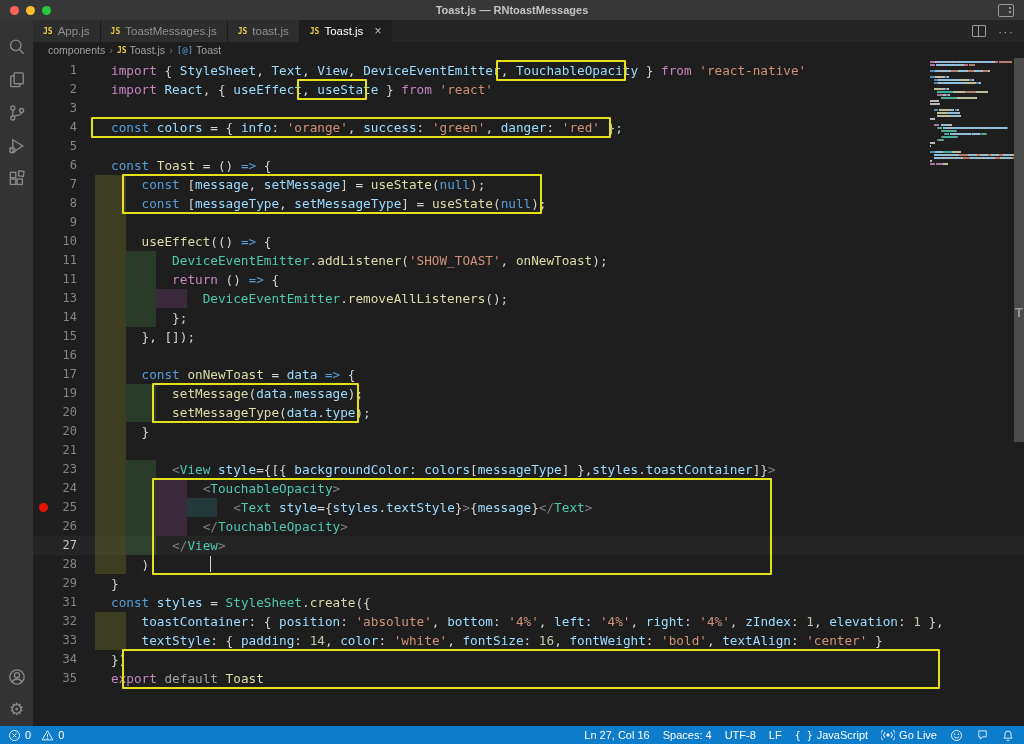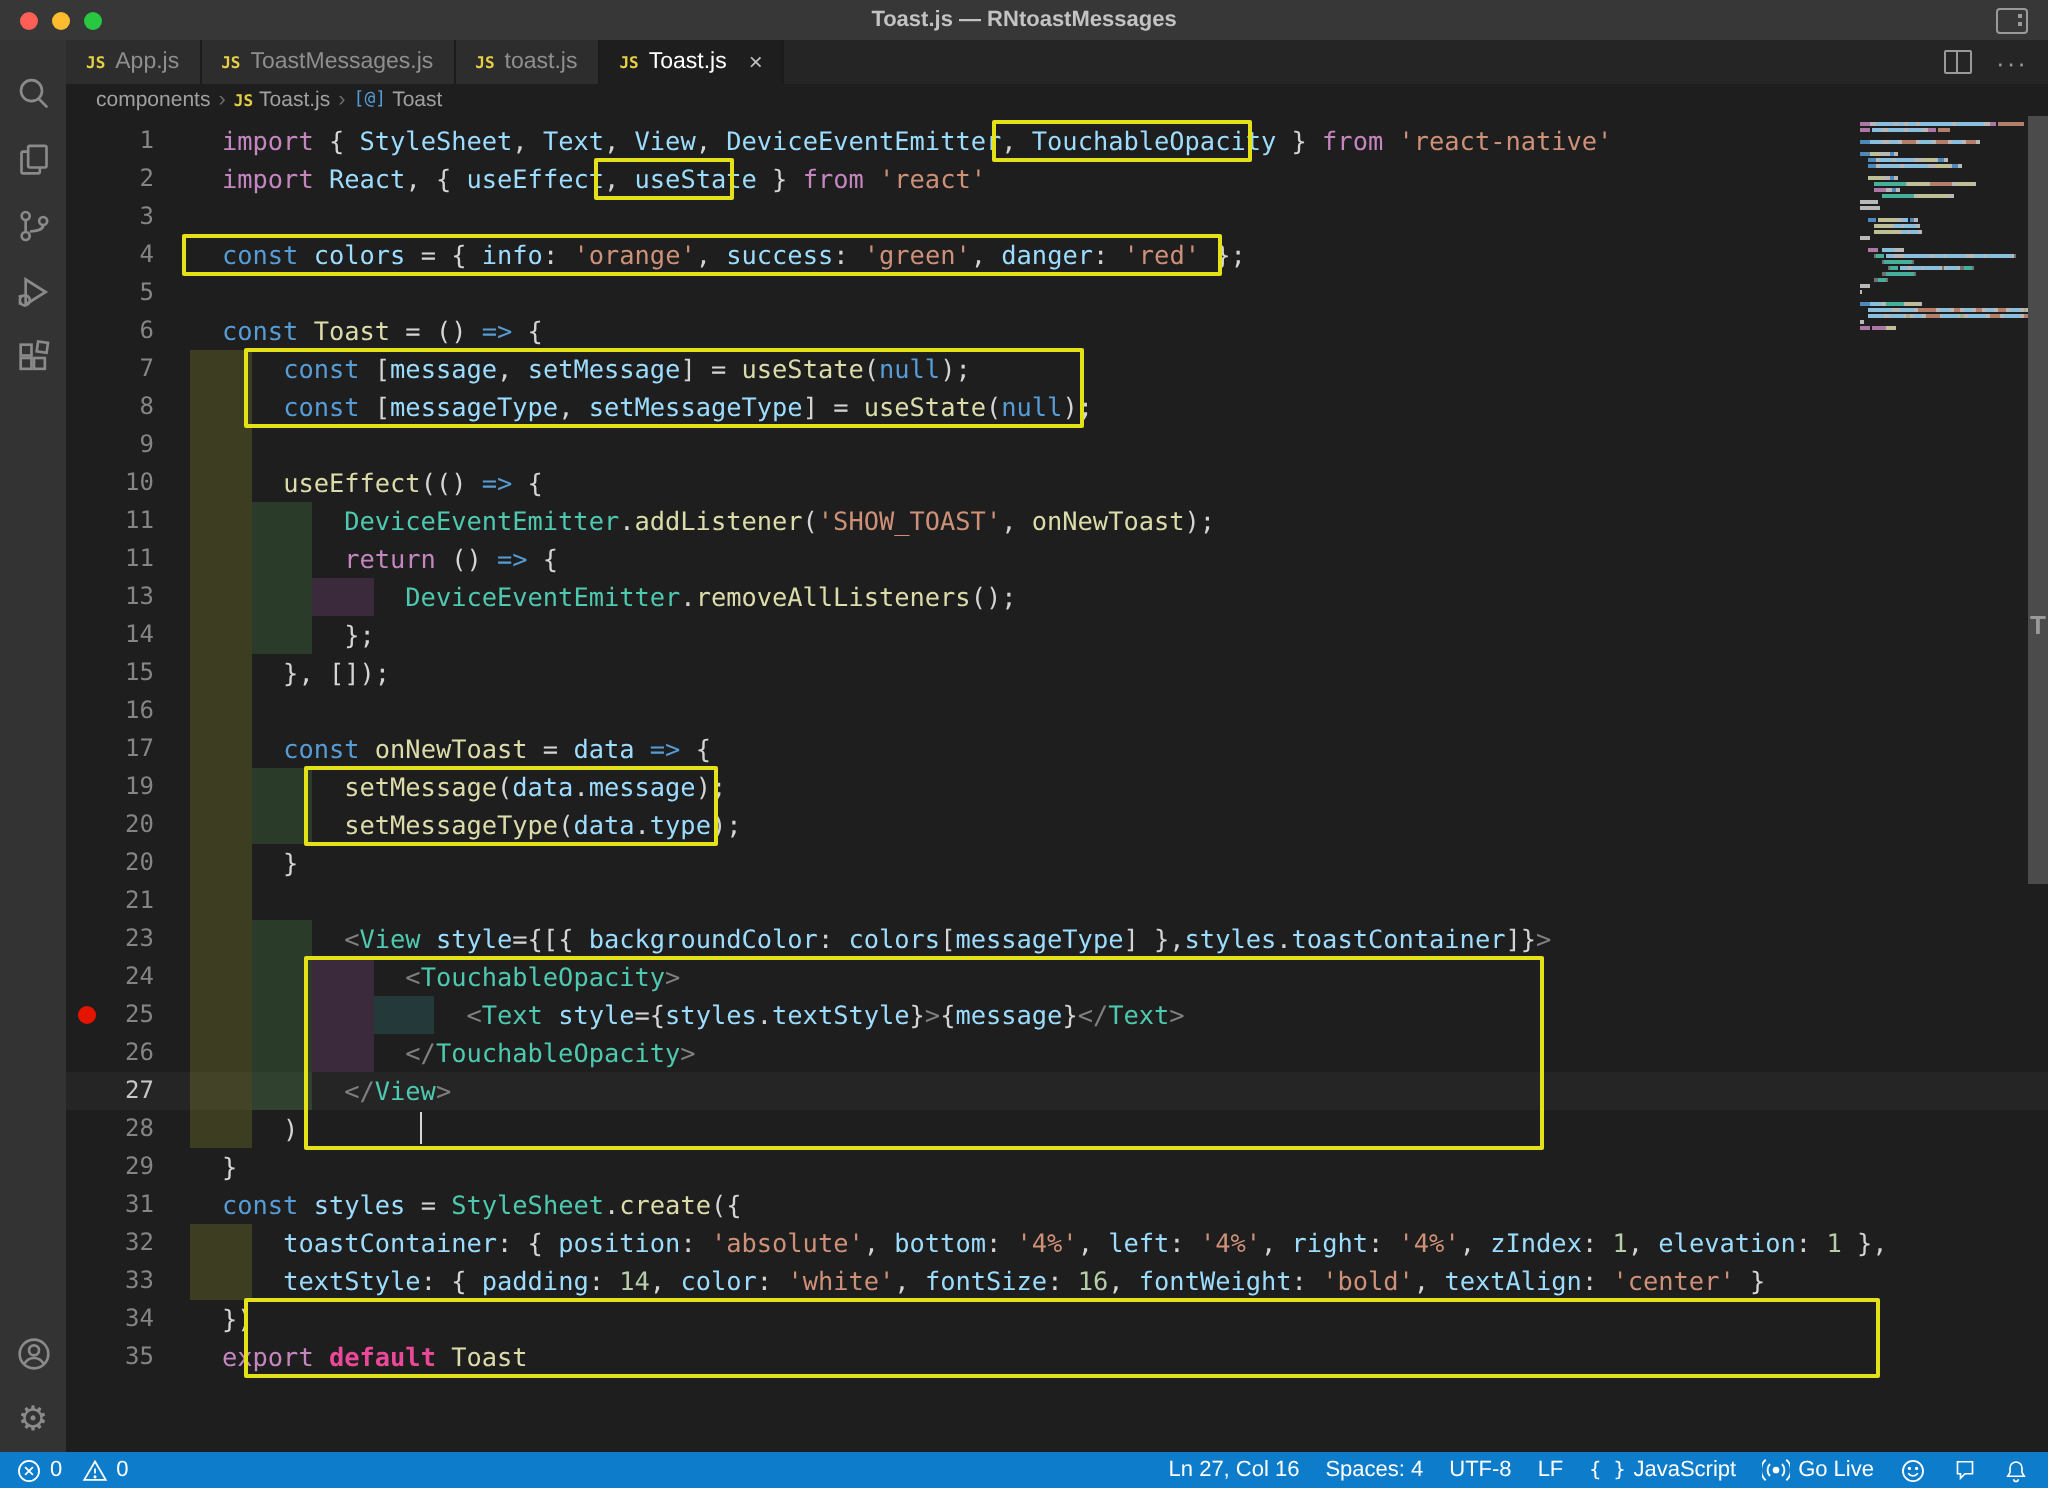--- a/index.html
+++ b/index.html
@@ -326,21 +326,21 @@
         <span class="lnum">33</span>
         <span class="iblk" style="left: 62px; width: 30.572px; background: rgba(255, 255, 64, 0.14);"></span>
         <span class="codespan"><span style="color: rgb(212, 212, 212);">    </span><span style="color: rgb(156, 220, 254);">textStyle</span><span style="color: rgb(212, 212, 212);">: { </span><span style="color: rgb(156, 220, 254);">padding</span><span style="color: rgb(212, 212, 212);">: </span><span style="color: rgb(181, 206, 168);">14</span><span style="color: rgb(212, 212, 212);">, </span><span style="color: rgb(156, 220, 254);">color</span><span style="color: rgb(212, 212, 212);">: </span><span style="color: rgb(206, 145, 120);">'white'</span><span style="color: rgb(212, 212, 212);">, </span><span style="color: rgb(156, 220, 254);">fontSize</span><span style="color: rgb(212, 212, 212);">: </span><span style="color: rgb(181, 206, 168);">16</span><span style="color: rgb(212, 212, 212);">, </span><span style="color: rgb(156, 220, 254);">fontWeight</span><span style="color: rgb(212, 212, 212);">: </span><span style="color: rgb(206, 145, 120);">'bold'</span><span style="color: rgb(212, 212, 212);">, </span><span style="color: rgb(156, 220, 254);">textAlign</span><span style="color: rgb(212, 212, 212);">: </span><span style="color: rgb(206, 145, 120);">'center'</span><span style="color: rgb(212, 212, 212);"> }</span></span>
       </div>
       <div class="row">
         <span class="lnum">34</span>
         <span class="codespan"><span style="color: rgb(212, 212, 212);">})</span></span>
       </div>
       <div class="row">
         <span class="lnum">35</span>
-        <span class="codespan"><span style="color: rgb(197, 134, 192);">export</span><span style="color: rgb(212, 212, 212);"> </span><span style="color: #ec4899; font-weight: bold;">default</span><span style="color: rgb(212, 212, 212);"> </span><span style="color: rgb(220, 220, 170);">Toast</span></span>
+        <span class="codespan"><span style="color: rgb(197, 134, 192);">export</span><span style="color: rgb(212, 212, 212);"> </span><span style="color: #a3a3a3;">default</span><span style="color: rgb(212, 212, 212);"> </span><span style="color: rgb(220, 220, 170);">Toast</span></span>
       </div>
       <div class="ann" style="border-color: rgb(229, 225, 24); left: 463.079px; top: -1px; width: 126.288px; height: 17px;"></div>
       <div class="ann" style="border-color: rgb(229, 225, 24); left: 264.361px; top: 18px; width: 65.144px; height: 17px;"></div>
       <div class="ann" style="border-color: rgb(229, 225, 24); left: 58px; top: 56px; width: 516.081px; height: 17px;"></div>
       <div class="ann" style="border-color: rgb(229, 225, 24); left: 88.572px; top: 113px; width: 416.722px; height: 36px;"></div>
       <div class="ann" style="border-color: rgb(229, 225, 24); left: 119.144px; top: 322px; width: 202.718px; height: 36px;"></div>
       <div class="ann" style="border-color: rgb(229, 225, 24); left: 119.144px; top: 417px; width: 615.44px; height: 93px;"></div>
       <div class="ann" style="border-color: rgb(229, 225, 24); left: 88.572px; top: 588px; width: 814.158px; height: 36px;"></div>
       <div id="cursor" style="left: 176.645px; top: 495px; height: 16px;"></div>
     </div>

